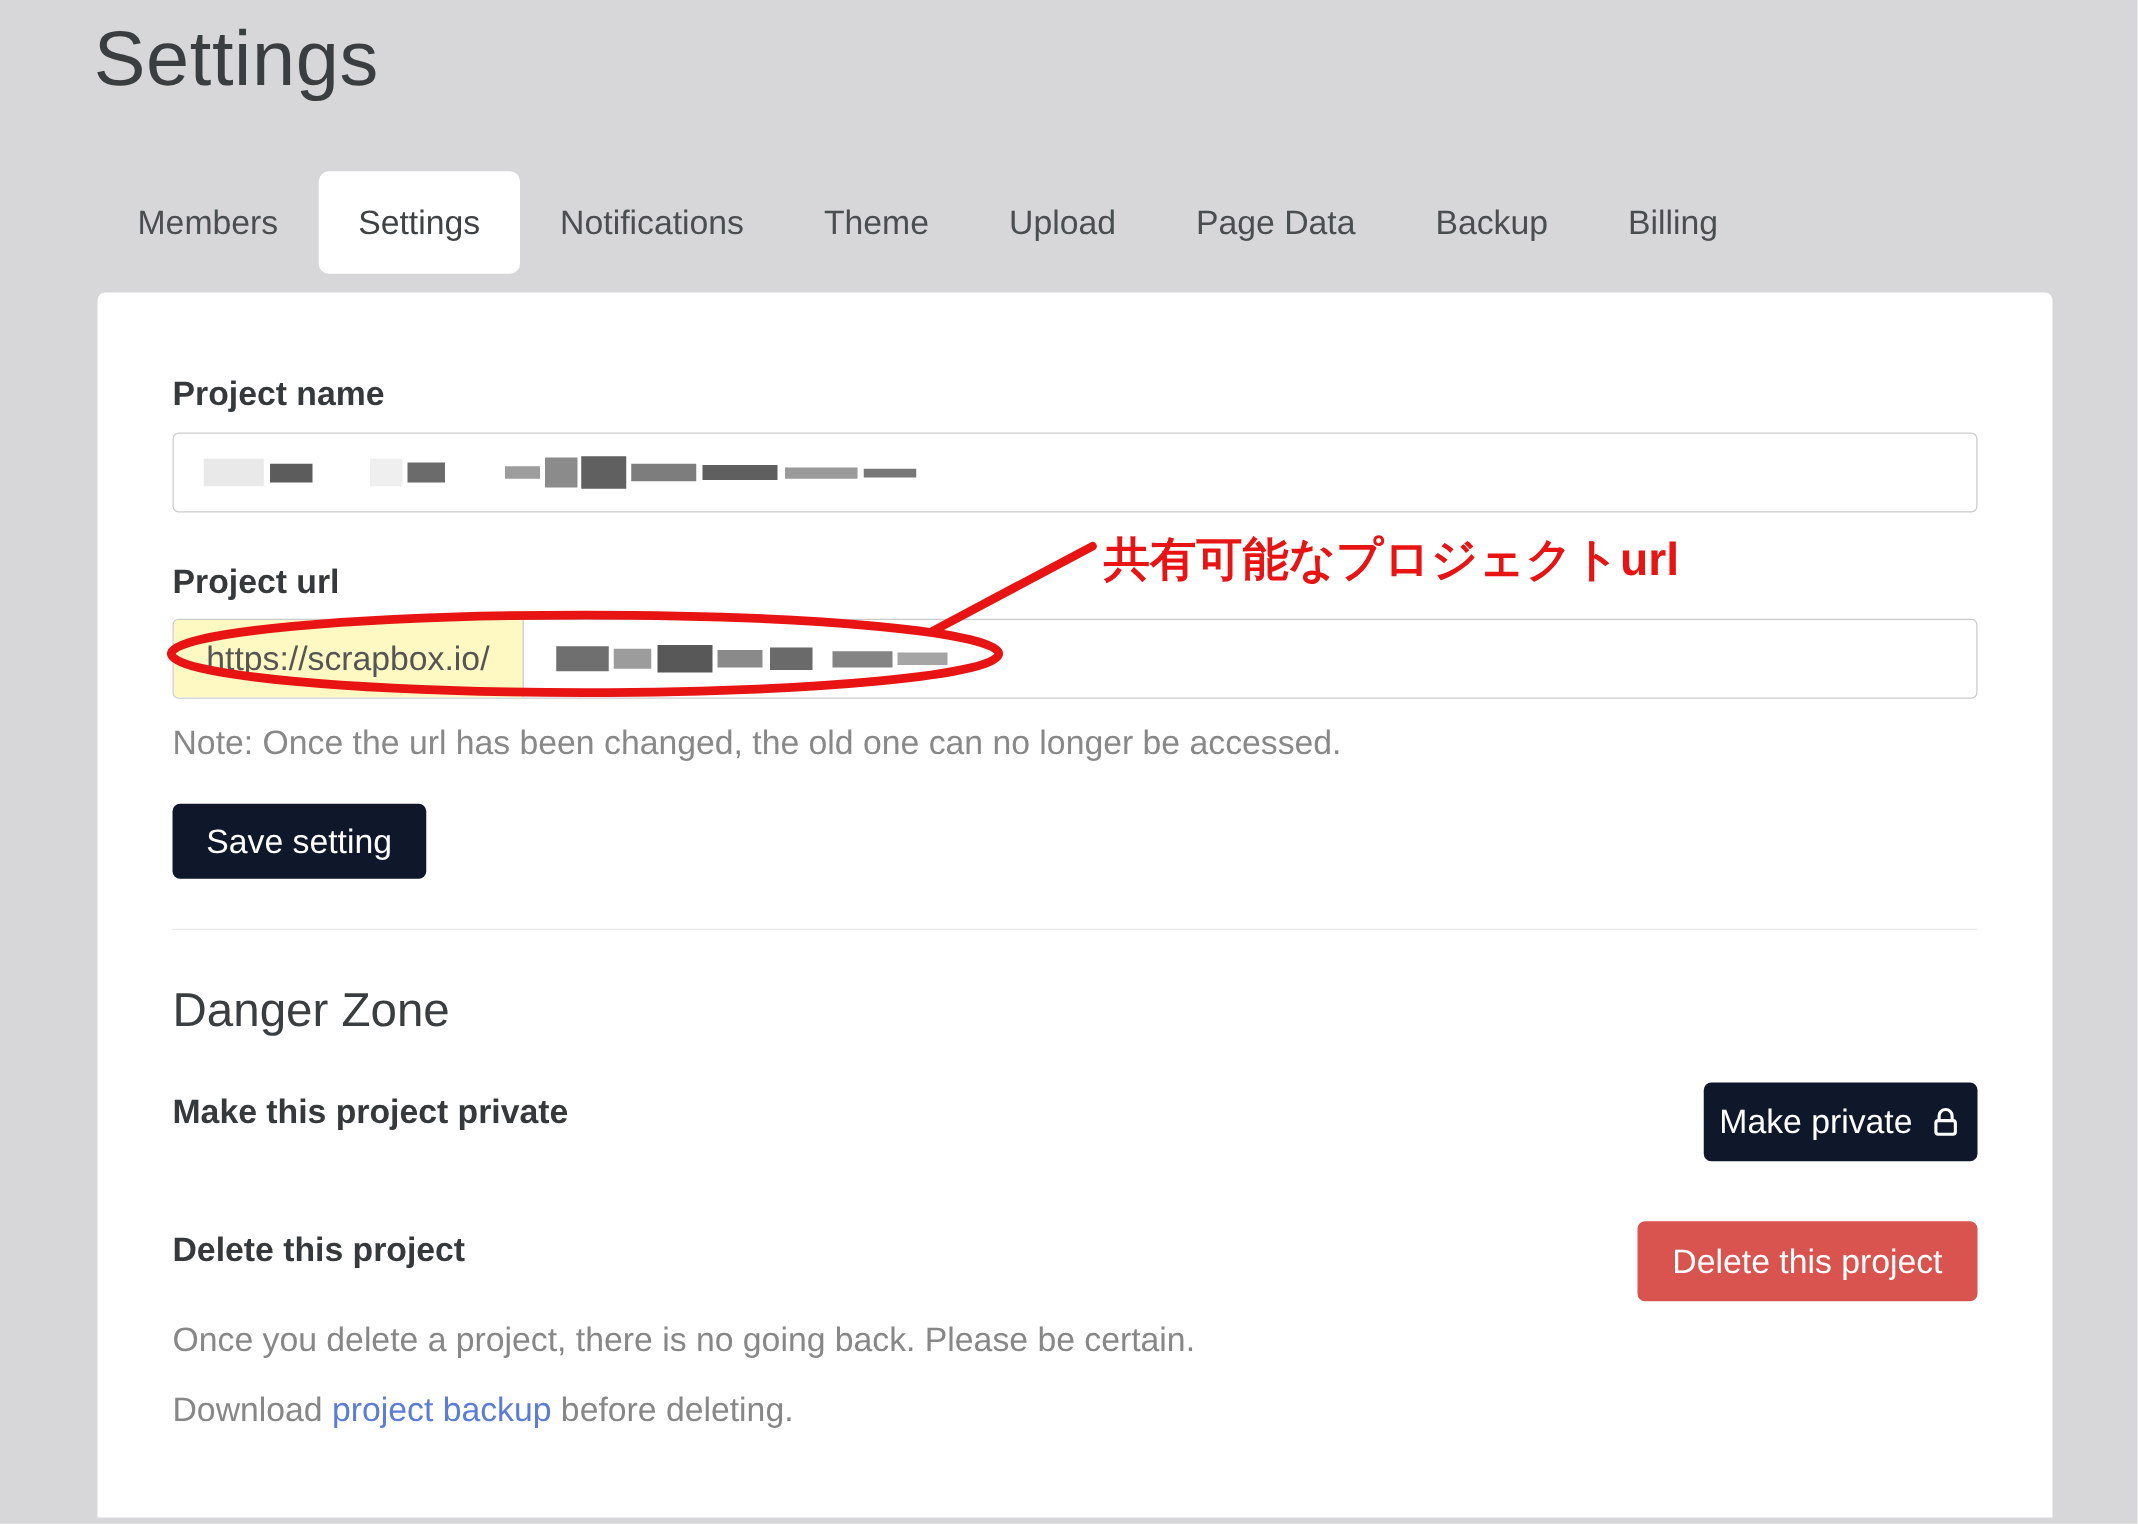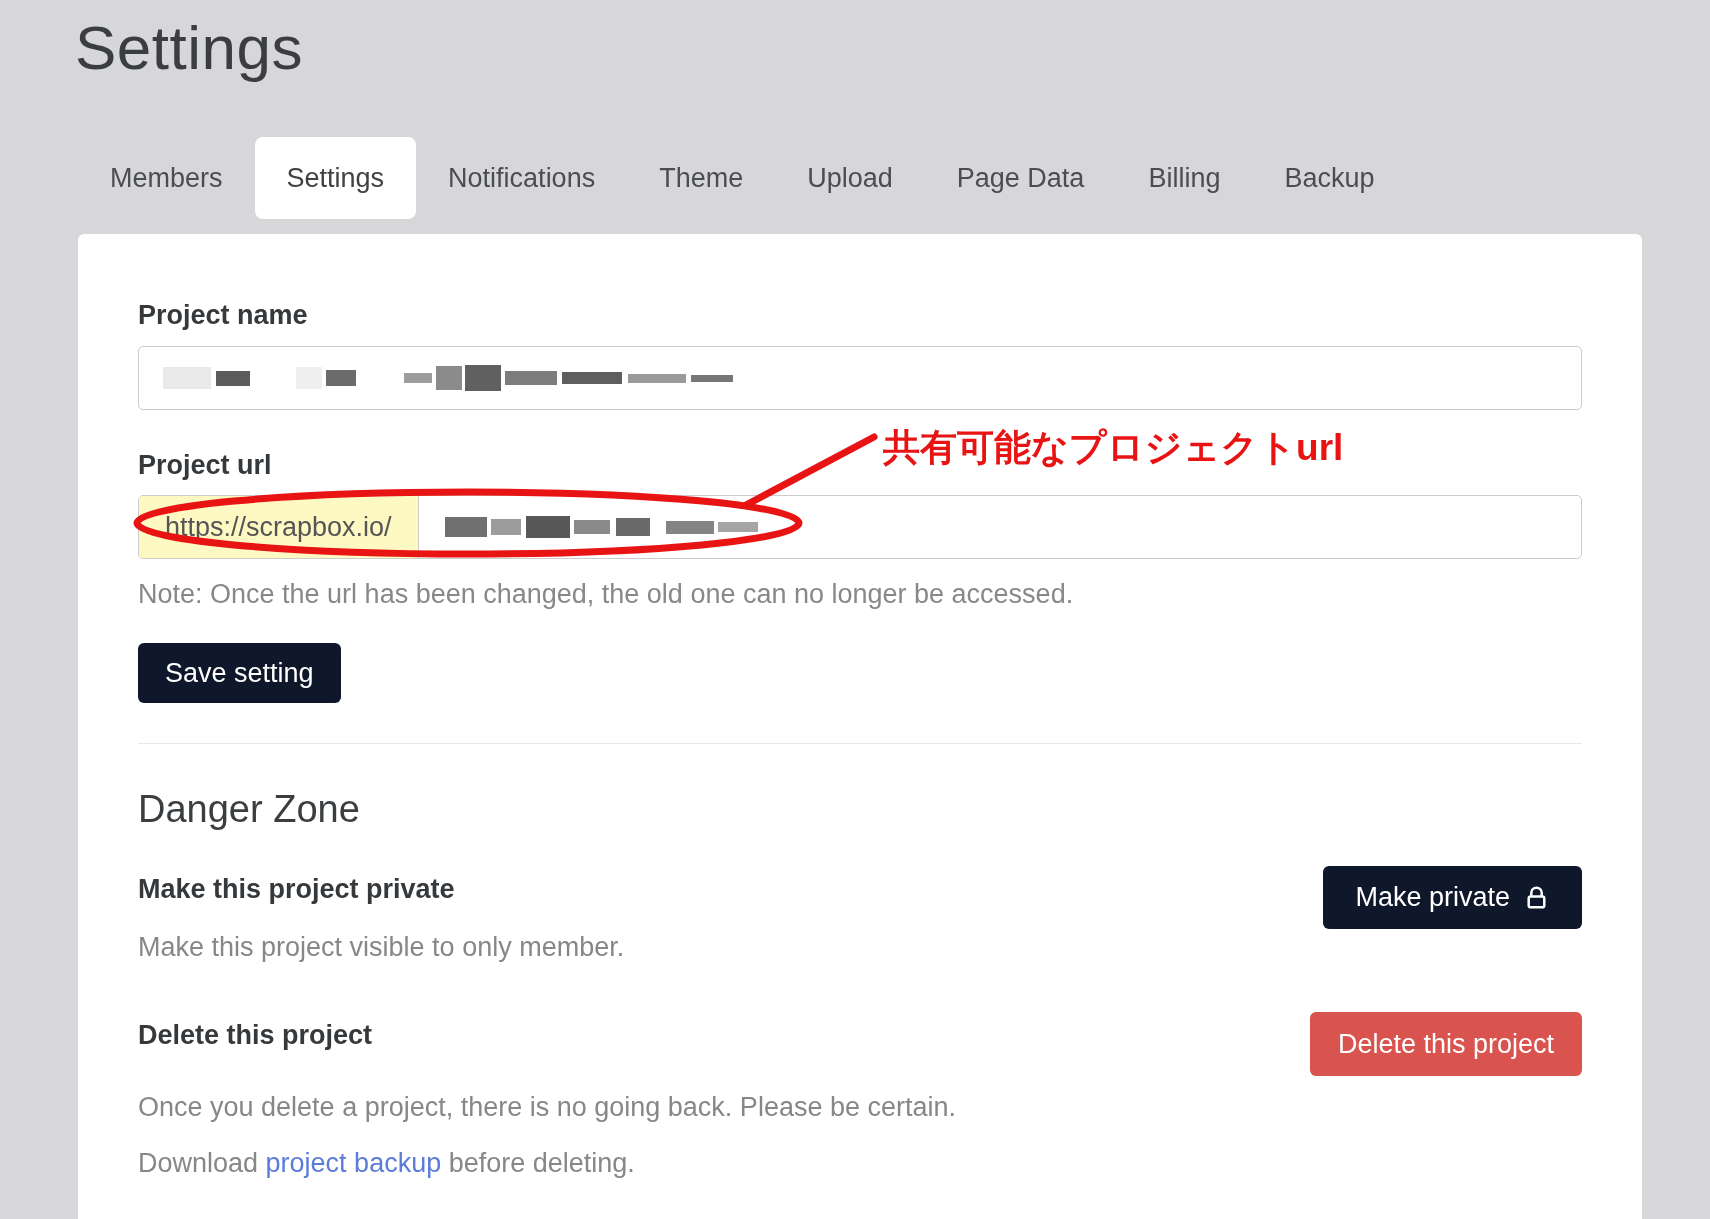--- a/index.html
+++ b/index.html
@@ -85,40 +85,40 @@
 
   .danger-row { display:flex; align-items:flex-start; justify-content:space-between; }
   .danger-row.private { margin-top:40px; }
   .danger-row.delete  { margin-top:54px; }
   .danger-text .row-title { font-size:27px; font-weight:700; color:#35393c; line-height:34px; }
   .danger-text .row-desc  { margin-top:24px; font-size:27px; color:#878787; line-height:34px; }
   .danger-row.delete .row-desc { margin-top:38px; }
   .backup-line { margin-top:22px; font-size:27px; color:#878787; line-height:34px; }
   .backup-line a { color:#5b7cd9; text-decoration:none; }
 
-  .btn-private { margin-top:-6px; height:63px; padding:0 32px; gap:13px; }
+  .btn-private { margin-top:-6px; height:63px; padding:0 12px; gap:13px; }
   .btn-delete  { margin-top:-6px; height:64px; padding:0 28px; }
   .lock-icon { display:inline-block; width:27px; height:27px; }
 </style>
 </head>
 <body>
 
 <div class="screen">
 
   <h1 class="page-title">Settings</h1>
 
   <div class="tabs">
     <div class="tab">Members</div>
     <div class="tab active">Settings</div>
     <div class="tab">Notifications</div>
     <div class="tab">Theme</div>
     <div class="tab">Upload</div>
     <div class="tab">Page Data</div>
+    <div class="tab">Backup</div>
     <div class="tab">Billing</div>
-    <div class="tab">Backup</div>
   </div>
 
   <div class="card">
 
     <div class="form-label">Project name</div>
 
     <div class="text-input">
       <span class="redacted">
         <span class="px" style="width:48px;height:22px;background:#e9e9e9;margin-right:5px;"></span>
         <span class="px" style="width:34px;height:15px;background:#5c5c5c;margin-right:46px;"></span>
@@ -163,21 +163,20 @@
 
     <button class="btn btn-green btn-save">Save setting</button>
 
     <hr class="divider">
 
     <div class="danger-heading">Danger Zone</div>
 
     <div class="danger-row private">
       <div class="danger-text">
         <div class="row-title">Make this project private</div>
-        <div class="row-desc">Make this project visible to only member.</div>
       </div>
       <button class="btn btn-green btn-private">
         <span>Make private</span>
         <svg class="lock-icon" viewBox="0 0 26 26">
           <path d="M8 12 V8.5 a5 5 0 0 1 10 0 V12" fill="none" stroke="#ffffff" stroke-width="2.4"></path>
           <rect x="5.5" y="12" width="15" height="10.5" rx="1.8" fill="none" stroke="#ffffff" stroke-width="2.4"></rect>
         </svg>
       </button>
     </div>
 

